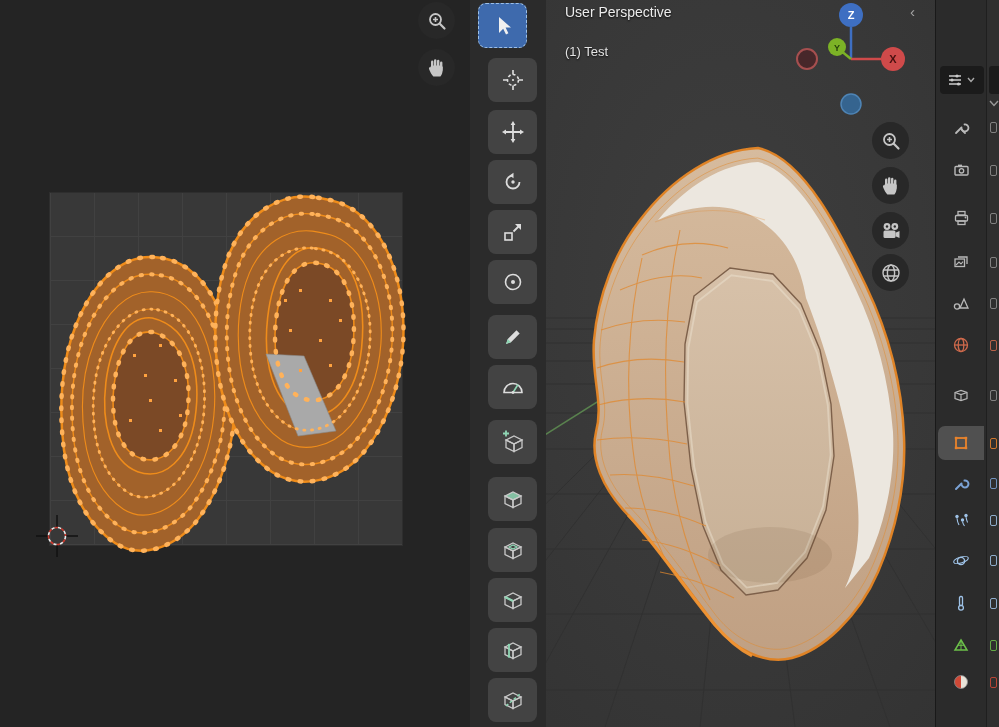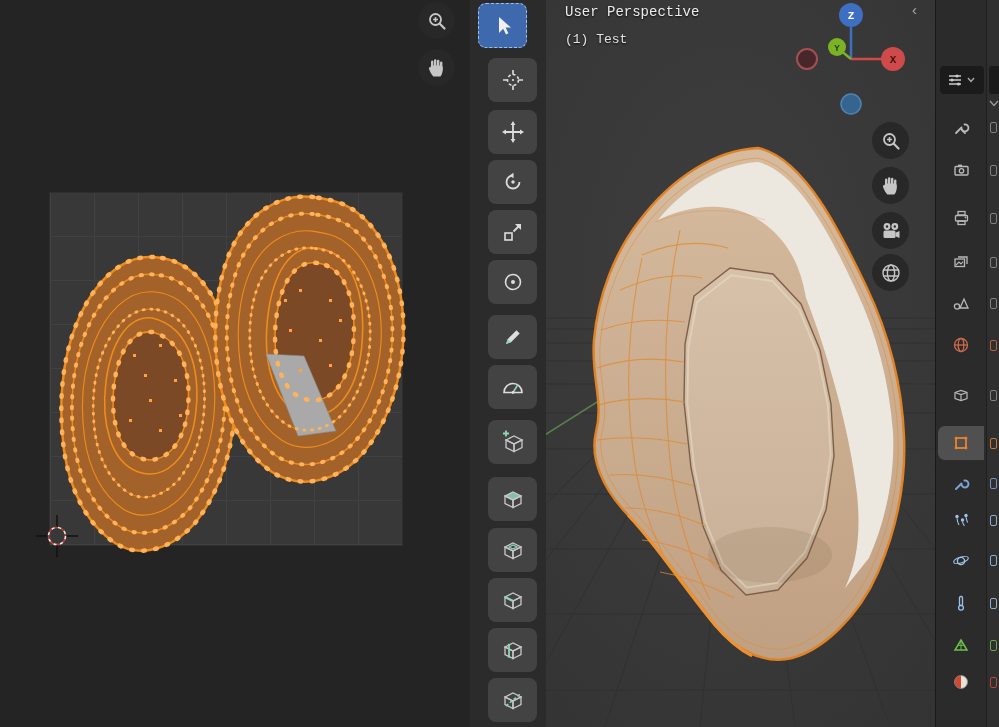--- a/index.html
+++ b/index.html
@@ -1,38 +1,38 @@
 <!DOCTYPE html>
 <html><head>
 <meta charset="utf-8">
 <style>
   html,body{margin:0;padding:0;background:#1d1d1d;}
   .stage{position:relative;width:999px;height:727px;overflow:hidden;
-         font-family:Liberation Mono, monospace;background:#14532d;}
+         font-family:Liberation Sans, sans-serif;background:#14532d;}
   
   .uv-editor{position:absolute;left:0;top:0;width:470px;height:727px;background:#242424;overflow:hidden;}
   .uv-grid{position:absolute;left:50px;top:193px;width:352px;height:352px;background:
       repeating-linear-gradient(0deg,#414141 0 1px,transparent 1px 44px),
       repeating-linear-gradient(90deg,#414141 0 1px,transparent 1px 44px),
       #383838;box-shadow:0 0 0 1px #2e2e2e;}
   .uv-svg{position:absolute;left:0;top:0;}
   
   .circle-btn{position:absolute;width:37px;height:37px;border-radius:50%;background:#282828;
       display:flex;align-items:center;justify-content:center;}
   
   .viewport{position:absolute;left:470px;top:0;width:465px;height:727px;overflow:hidden;
       background:radial-gradient(ellipse at 55% 40%,#3e3e3e 0%,#383838 55%,#323232 100%);}
   .vp-layer{position:absolute;left:0;top:0;}
   .toolbar-strip{position:absolute;left:0;top:0;width:76px;height:727px;background:#2b2b2b;}
   .tool-btn{position:absolute;left:18px;width:49px;height:44px;border-radius:8px;background:#434343;
       display:flex;align-items:center;justify-content:center;box-sizing:border-box;}
   .tool-btn.active{left:8px;height:45px;background:#3e6aad;border:1px dashed #9cc0e8;}
   .vp-header{position:absolute;left:95px;top:4px;color:#ededed;}
   .vp-header .line1{font-size:14px;text-shadow:0 1px 2px rgba(0,0,0,.85);}
-  .vp-header .line2{font-size:13px;margin-top:12px;color:#e3e3e3;text-shadow:0 1px 2px rgba(0,0,0,.85);}
+  .vp-header .line2{font-size:13px;margin-top:24px;color:#e3e3e3;text-shadow:0 1px 2px rgba(0,0,0,.85);}
   .vp-chevron{position:absolute;left:440px;top:4px;color:#a5a5a5;font-size:15px;line-height:15px;}
   
   .props{position:absolute;left:935px;top:0;width:64px;height:727px;background:#2b2b2b;
       border-left:1px solid #191919;box-sizing:border-box;}
   .props-content{position:absolute;left:50px;top:0;width:14px;height:727px;background:#2f2f2f;border-left:1px solid #1f1f1f;}
   .tab{position:absolute;left:2px;width:46px;height:34px;border-radius:7px 0 0 7px;
       display:flex;align-items:center;justify-content:center;}
   .tab.active{background:#505050;}
   .etype-btn{position:absolute;left:4px;top:66px;width:44px;height:28px;background:#1b1b1b;border-radius:4px;
       display:flex;align-items:center;justify-content:center;}

